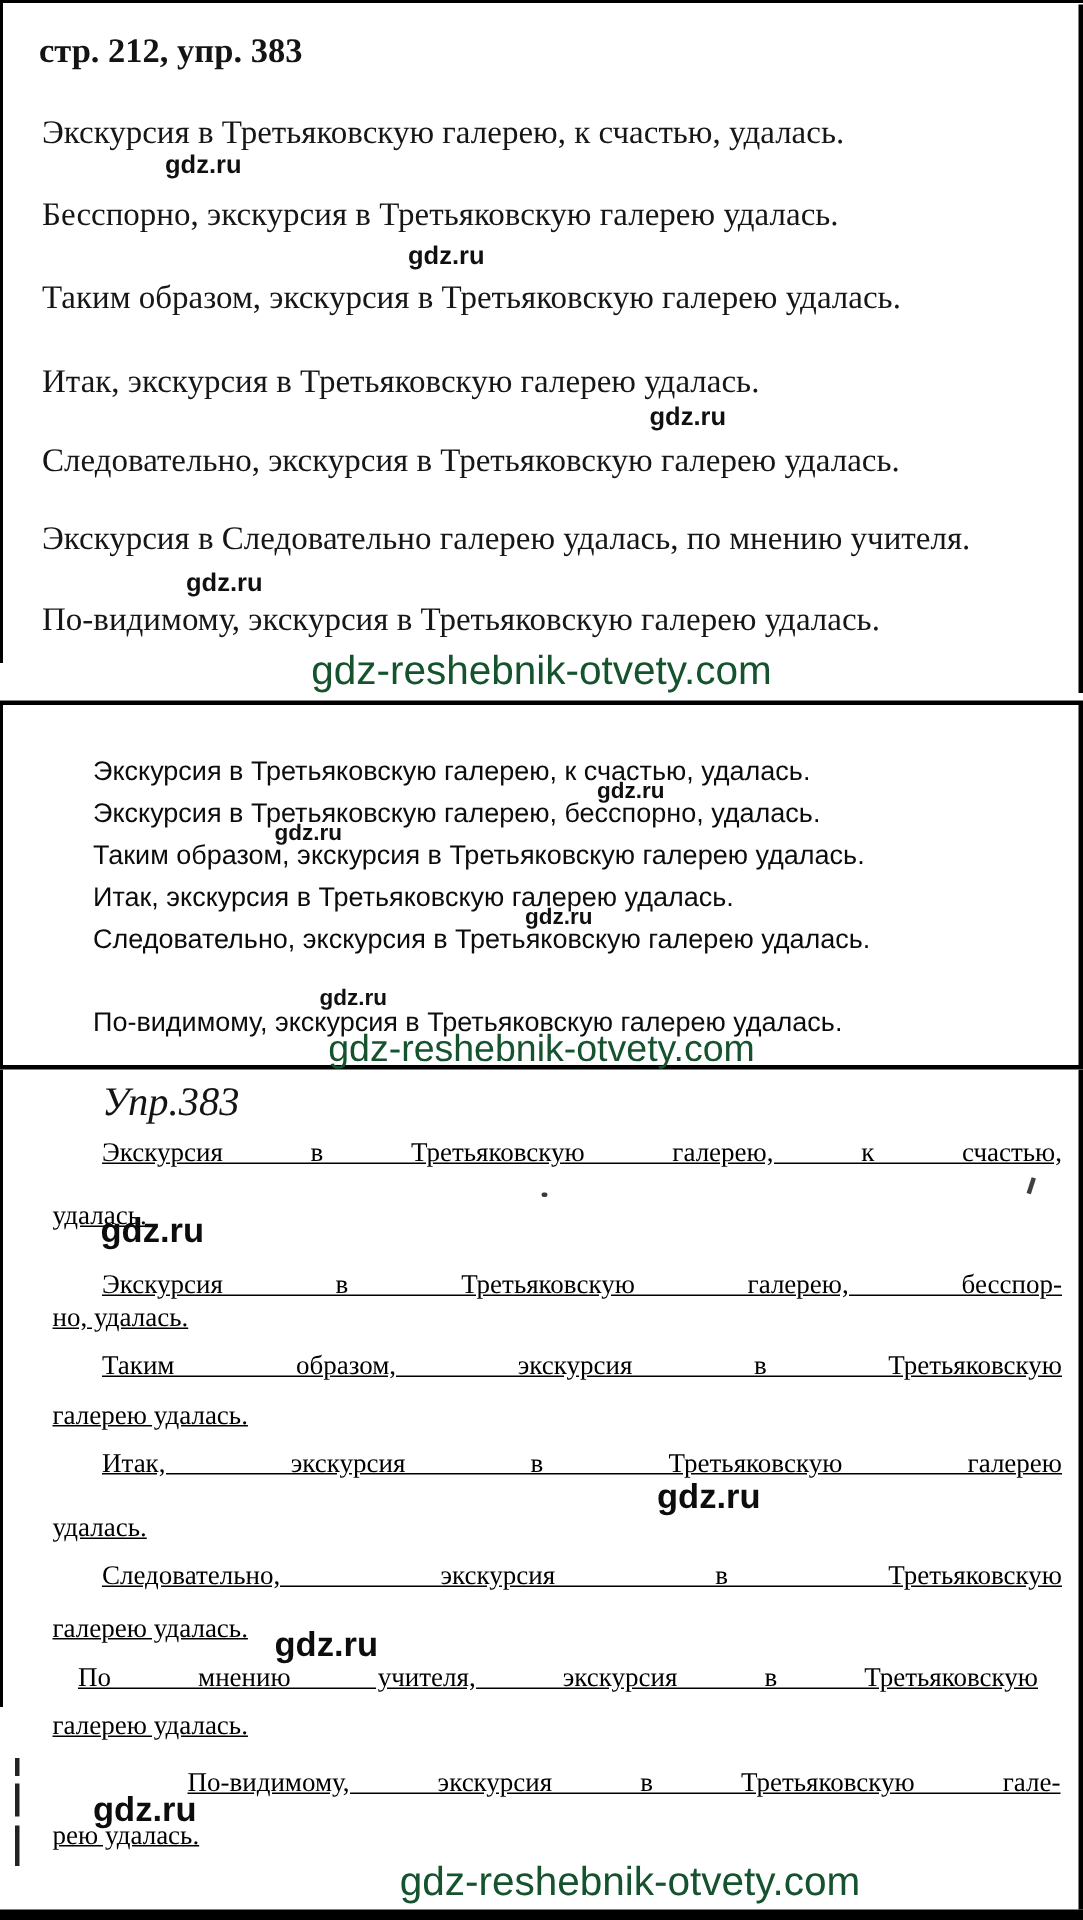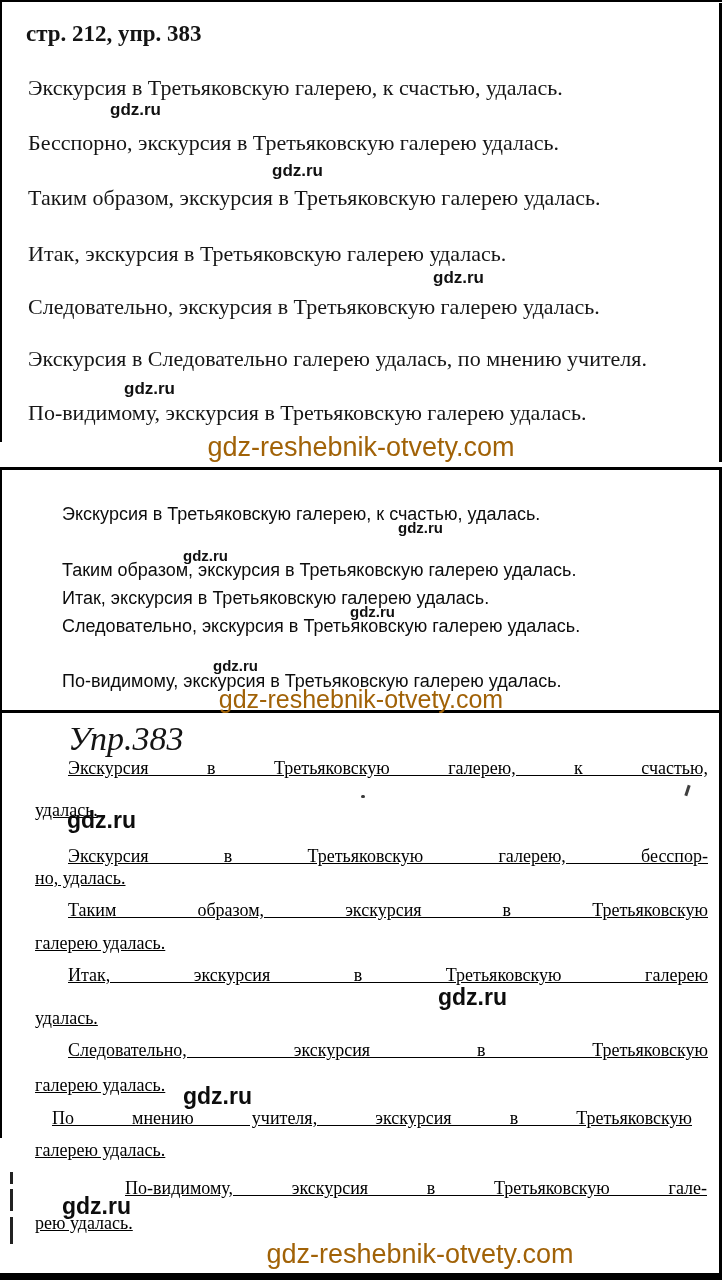--- a/index.html
+++ b/index.html
@@ -15,38 +15,38 @@
     position:absolute;left:0;top:467px;width:722px;height:246px;
     border-top:3px solid #000;border-bottom:3px solid #000;
     border-left:2px solid #000;border-right:3px solid #000;
     box-sizing:border-box;background:#ffffff;
   }
   
   .s1-header{font-weight:bold;font-size:23px;line-height:1.1;}
   .s1-line{font-size:22px;line-height:1.1;color:#161616;}
   .wm-s1{font-family:"Liberation Sans", sans-serif;font-weight:bold;font-size:17px;color:#101010;line-height:1;}
   .site-red{
-    font-family:"Liberation Sans", sans-serif;color:#a16207;
+    font-family:"Liberation Sans", sans-serif;color:#14532d;
     text-align:center;left:0;width:722px;line-height:1.05;
   }
   .red1{top:433px;font-size:27px;}
   .red2{top:686px;font-size:25px;}
   .red3{top:1240px;left:120px;width:600px;font-size:27px;}
   
   .s2-title{
     font-family:"Liberation Sans", sans-serif;font-weight:bold;font-size:22px;
     color:#1f3b76;text-align:center;left:0;width:722px;top:474px;line-height:1.1;
   }
   .s2-line{
     font-family:"Liberation Sans", sans-serif;font-size:18px;line-height:1.1;
     color:#0c0c0c;left:62px;
   }
   .wm-s2{font-family:"Liberation Sans", sans-serif;font-weight:bold;font-size:15px;color:#101010;line-height:1;}
   
-  .s3-head{font-style:italic;font-size:34px;line-height:1.1;}
+  .s3-head{font-style:italic;font-size:27px;line-height:1.1;}
   .s3-line{font-size:18px;line-height:1.15;color:#000000;text-decoration:underline;}
   .just{
     text-align:justify;text-align-last:justify;text-justify:inter-word;
     white-space:normal;
   }
   .wm-s3{font-family:"Liberation Sans", sans-serif;font-weight:bold;font-size:23px;color:#0d0d0d;line-height:1;}
   .dash{position:absolute;left:10px;width:3px;background:#222222;}
   .artifact-dot{position:absolute;left:361px;top:795px;width:4px;height:3px;background:#3a3a3a;border-radius:2px;}
   .artifact-tick{position:absolute;left:686px;top:785px;width:3px;height:11px;background:#3f3f3f;transform:rotate(18deg);}
 </style>
@@ -83,20 +83,21 @@
   <div class="abs s1-line" style="left:28px;top:401px;">По-видимому, экскурсия в Третьяковскую галерею удалась.</div>
 
   <div class="abs site-red red1">gdz-reshebnik-otvety.com</div>
 
   <div class="box2"></div>
 
 
   <div class="abs s2-line" style="top:505px;">Экскурсия в Третьяковскую галерею, к счастью, удалась.</div>
   <div class="abs wm-s2" style="left:398px;top:520px;">gdz.ru</div>
 
+  <div class="abs s2-line" style="top:533px;">Экскурсия в Третьяковскую галерею, бесспорно, удалась.</div>
   <div class="abs wm-s2" style="left:183px;top:548px;">gdz.ru</div>
 
   <div class="abs s2-line" style="top:561px;">Таким образом, экскурсия в Третьяковскую галерею удалась.</div>
 
   <div class="abs s2-line" style="top:589px;">Итак, экскурсия в Третьяковскую галерею удалась.</div>
   <div class="abs wm-s2" style="left:350px;top:604px;">gdz.ru</div>
 
   <div class="abs s2-line" style="top:617px;">Следовательно, экскурсия в Третьяковскую галерею удалась.</div>
 
   <div class="abs wm-s2" style="left:213px;top:658px;">gdz.ru</div>

